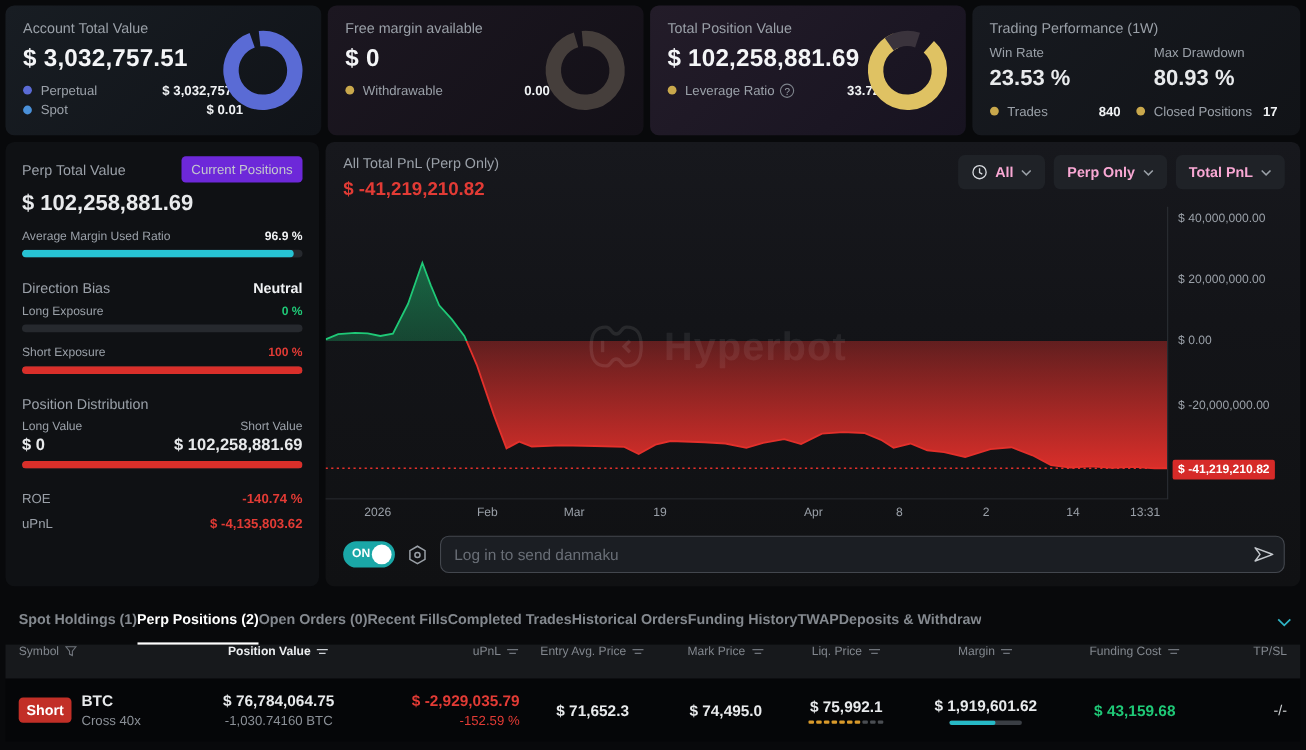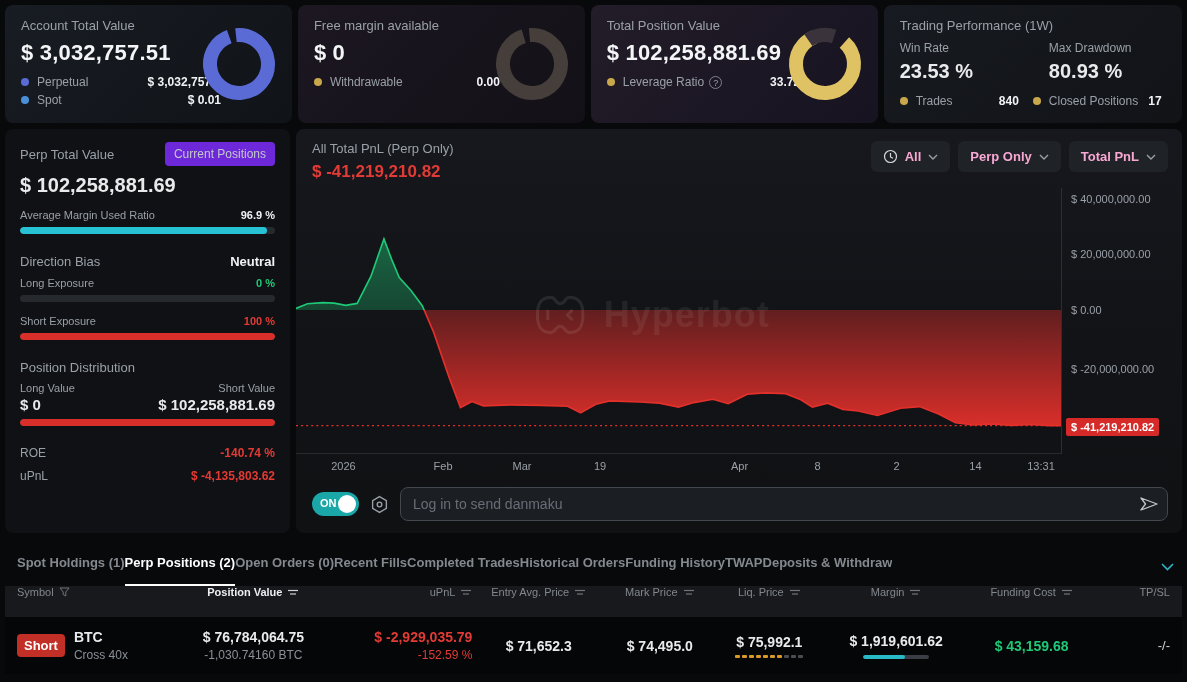--- a/index.html
+++ b/index.html
@@ -89,21 +89,21 @@
   .tab-bar { display:flex; align-items:center; height:47px; padding:0 12px; position:relative; }
   .tab { font-size:13px; font-weight:bold; color:#84898f; cursor:pointer; position:relative;
     height:100%; display:flex; align-items:center; white-space:nowrap; }
   .tab.active { color:#fff; }
   .tab.active::after { content:""; position:absolute; left:0; right:0; bottom:0; height:2px; background:#fff; }
   .tab.clip { max-width:142px; overflow:hidden; }
   .tab-more { position:absolute; right:8px; top:18px; cursor:pointer; }
   .thead { display:flex; align-items:flex-start; height:31px; background:#17191c; padding:0 12px;
     font-size:11px; color:#82878e; }
   .thead .hc { display:flex; align-items:center; gap:5px; }
-  .trow { display:flex; align-items:center; height:57px; padding:0 12px; background:#050608; font-size:13px; }
+  .trow { display:flex; align-items:center; height:57px; padding:0 12px; background:#050608; font-size:13px;justify-content:flex-end; }
   .c-sym { width:12%; } .c-pos { width:17%; text-align:center; } .c-upnl { width:10.5%; text-align:right; }
   .c-entry { width:11.5%; text-align:center; } .c-mark { width:9.5%; text-align:center; }
   .c-liq { width:9.5%; text-align:center; } .c-margin { width:12.5%; text-align:center; }
   .c-fund { width:11%; text-align:center; } .c-tpsl { width:6.5%; text-align:right; }
   .hc.c-pos,.hc.c-entry,.hc.c-mark,.hc.c-liq,.hc.c-margin,.hc.c-fund { justify-content:center; }
   .hc.c-upnl,.hc.c-tpsl { justify-content:flex-end; }
   .hc.c-pos { color:#eceef0; font-weight:bold; }
   .sym-cell { display:flex; align-items:center; gap:9px; }
   .side-badge { background:#c22f27; color:#fff; font-size:13px; font-weight:bold; padding:4px 7px; border-radius:4px; }
   .sym-name { font-weight:bold; font-size:14px; }

